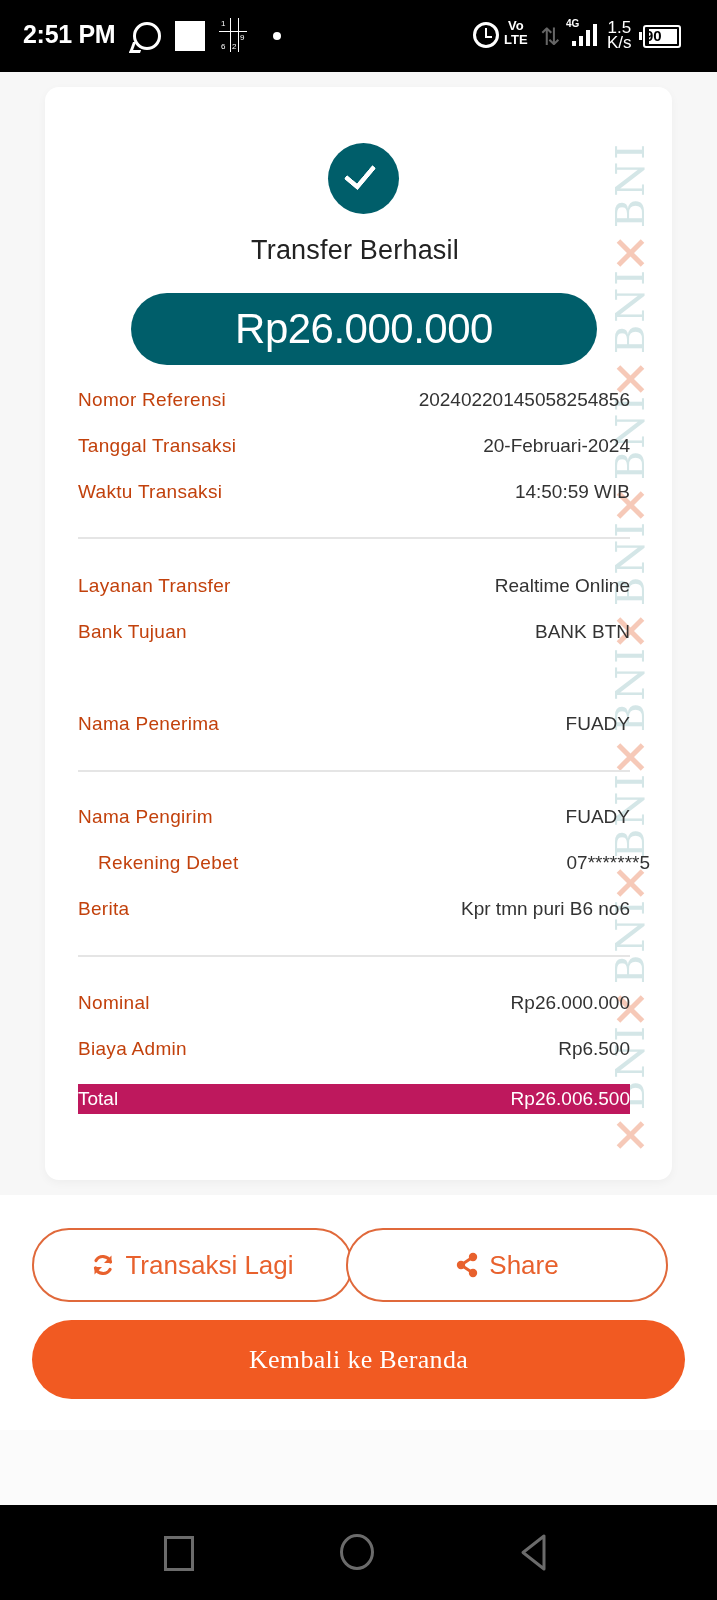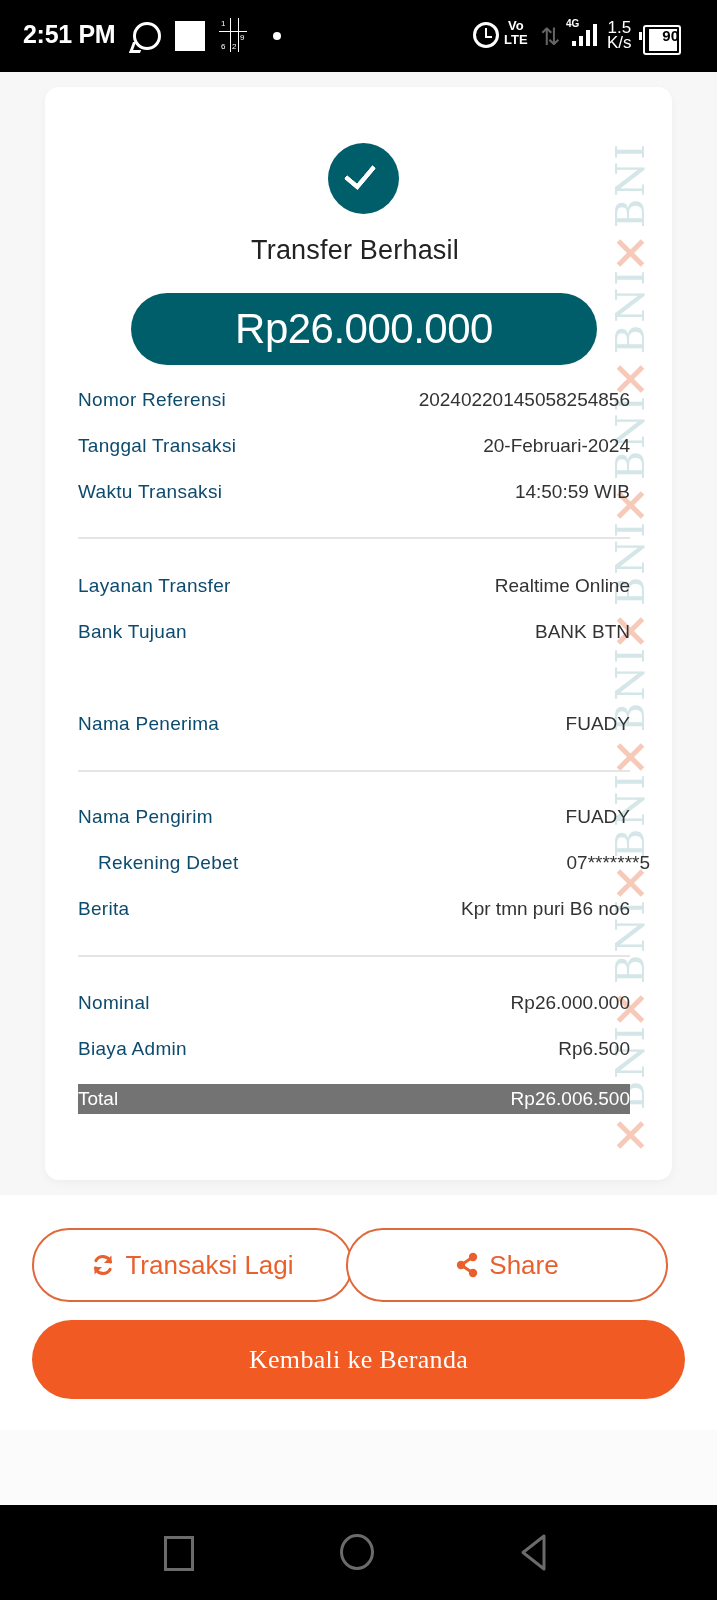--- a/index.html
+++ b/index.html
@@ -19,39 +19,39 @@
   .grid-ic .v2 { position: absolute; top: 0; bottom: 0; left: 19px; border-left: 1.5px solid #fff; }
   .dot { left: 273px; top: 32px; width: 8px; height: 8px; border-radius: 50%; background: #fff; }
   .alarm { left: 473px; top: 22px; width: 26px; height: 26px; border: 3px solid #fff; border-radius: 50%; }
   .alarm::after { content: ""; position: absolute; left: 9px; top: 3px; width: 5px; height: 8px; border-left: 2px solid #fff; border-bottom: 2px solid #fff; }
   .volte { left: 504px; top: 19px; font-size: 13px; font-weight: bold; line-height: 14px; text-align: center; }
   .arrows { left: 540px; top: 23px; font-size: 24px; color: #666; }
   .signal { left: 566px; top: 18px; width: 30px; height: 30px; }
   .signal .g4 { position: absolute; left: 0; top: 0; font-size: 10px; font-weight: bold; }
   .signal .bar { position: absolute; bottom: 2px; width: 4px; background: #fff; }
   .speed { left: 607px; top: 20px; font-size: 17px; line-height: 15px; text-align: center; }
-  .battery { left: 643px; top: 25px; width: 38px; height: 30px; border: 2px solid #fff; border-radius: 3px; font-size: 15px; line-height: 18px; text-align: right; font-weight: bold; }
+  .battery { left: 643px; top: 25px; width: 38px; height: 23px; border: 2px solid #fff; border-radius: 3px; font-size: 15px; line-height: 18px; text-align: left; font-weight: bold; }
   .battery .fill { position: absolute; left: 4px; top: 2px; right: 2px; bottom: 2px; background: #fff; }
   .battery .num { position: relative; color: #000; }
   .battery::before { content: ""; position: absolute; left: -6px; top: 5px; width: 3px; height: 8px; background: #fff; }
 
   
   .content { position: absolute; top: 72px; left: 0; width: 717px; height: 1123px; background: #f7f7f7; }
   .card { position: absolute; left: 45px; top: 15px; width: 627px; height: 1093px; background: #fff; border-radius: 14px; box-shadow: 0 3px 10px rgba(0,0,0,0.04); overflow: hidden; }
   .check { position: absolute; left: 283px; top: 56px; width: 71px; height: 71px; border-radius: 50%; background: #005e6a; }
   .check::after { content: ""; position: absolute; left: 23px; top: 16px; width: 13px; height: 24px; border-right: 5px solid #fff; border-bottom: 5px solid #fff; transform: rotate(40deg); border-radius: 2px; }
   .title { position: absolute; left: 0; width: 620px; top: 148px; text-align: center; font-size: 27px; color: #222; letter-spacing: 0.2px; }
   .amount-pill { position: absolute; left: 86px; top: 206px; width: 466px; height: 72px; border-radius: 36px; background: #005e6a; color: #fff; font-size: 42px; text-align: center; line-height: 72px; letter-spacing: -0.5px; }
 
   .row { position: absolute; left: 33px; width: 552px; height: 30px; font-size: 19px; line-height: 30px; }
-  .row .lbl { position: absolute; left: 0; color: #0c4a6e; letter-spacing: 0.3px; }
+  .row .lbl { position: absolute; left: 0; color: #c2410c; letter-spacing: 0.3px; }
   .row .val { position: absolute; right: 0; color: #333; text-align: right; }
   .divider { position: absolute; left: 33px; width: 552px; height: 2px; background: #e5e5e5; }
 
-  .total-bar { position: absolute; left: 33px; top: 997px; width: 552px; height: 30px; background: #737373; font-size: 19px; line-height: 30px; color: #fff; }
+  .total-bar { position: absolute; left: 33px; top: 997px; width: 552px; height: 30px; background: #be185d; font-size: 19px; line-height: 30px; color: #fff; }
   .total-bar .lbl { position: absolute; left: 0; }
   .total-bar .val { position: absolute; right: 0; }
 
   
   .watermark { position: absolute; left: 565px; top: 55px; width: 50px; height: 1020px; overflow: hidden; }
   .wm-inner { position: absolute; top: 0; left: 0; width: 40px; height: 1020px; }
   .wm-unit { width: 40px; height: 126px; position: relative; }
   .wm-text { position: absolute; left: -40px; top: 40px; width: 120px; height: 40px; transform: rotate(-90deg); font-family: "DejaVu Serif", serif; font-size: 40px; line-height: 40px; color: #d4e6e7; letter-spacing: 2px; text-align: right; }
   .wm-x { position: absolute; left: 4px; top: 96px; width: 32px; height: 28px; }
   .wm-x::before, .wm-x::after { content: ""; position: absolute; left: 14px; top: -2px; width: 5px; height: 34px; background: #f6c9b8; }

